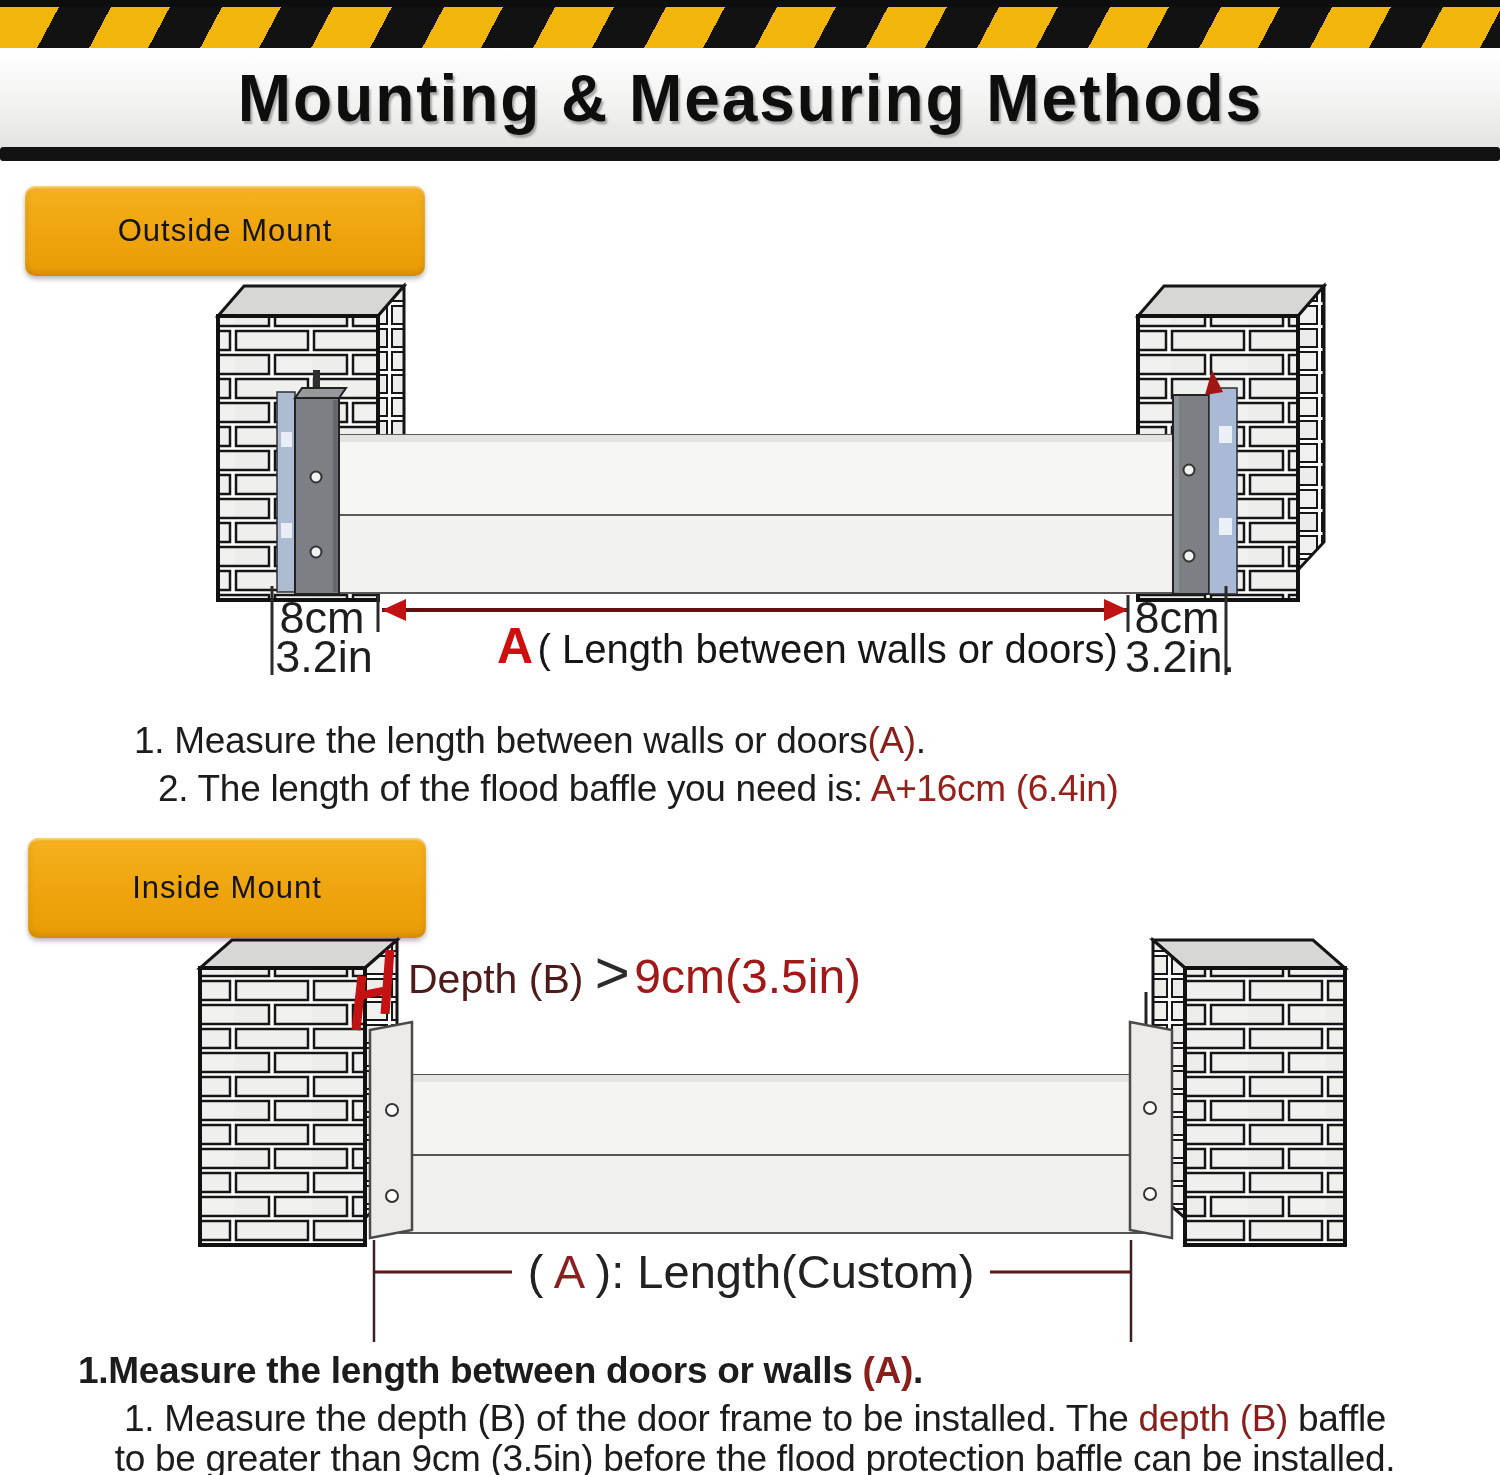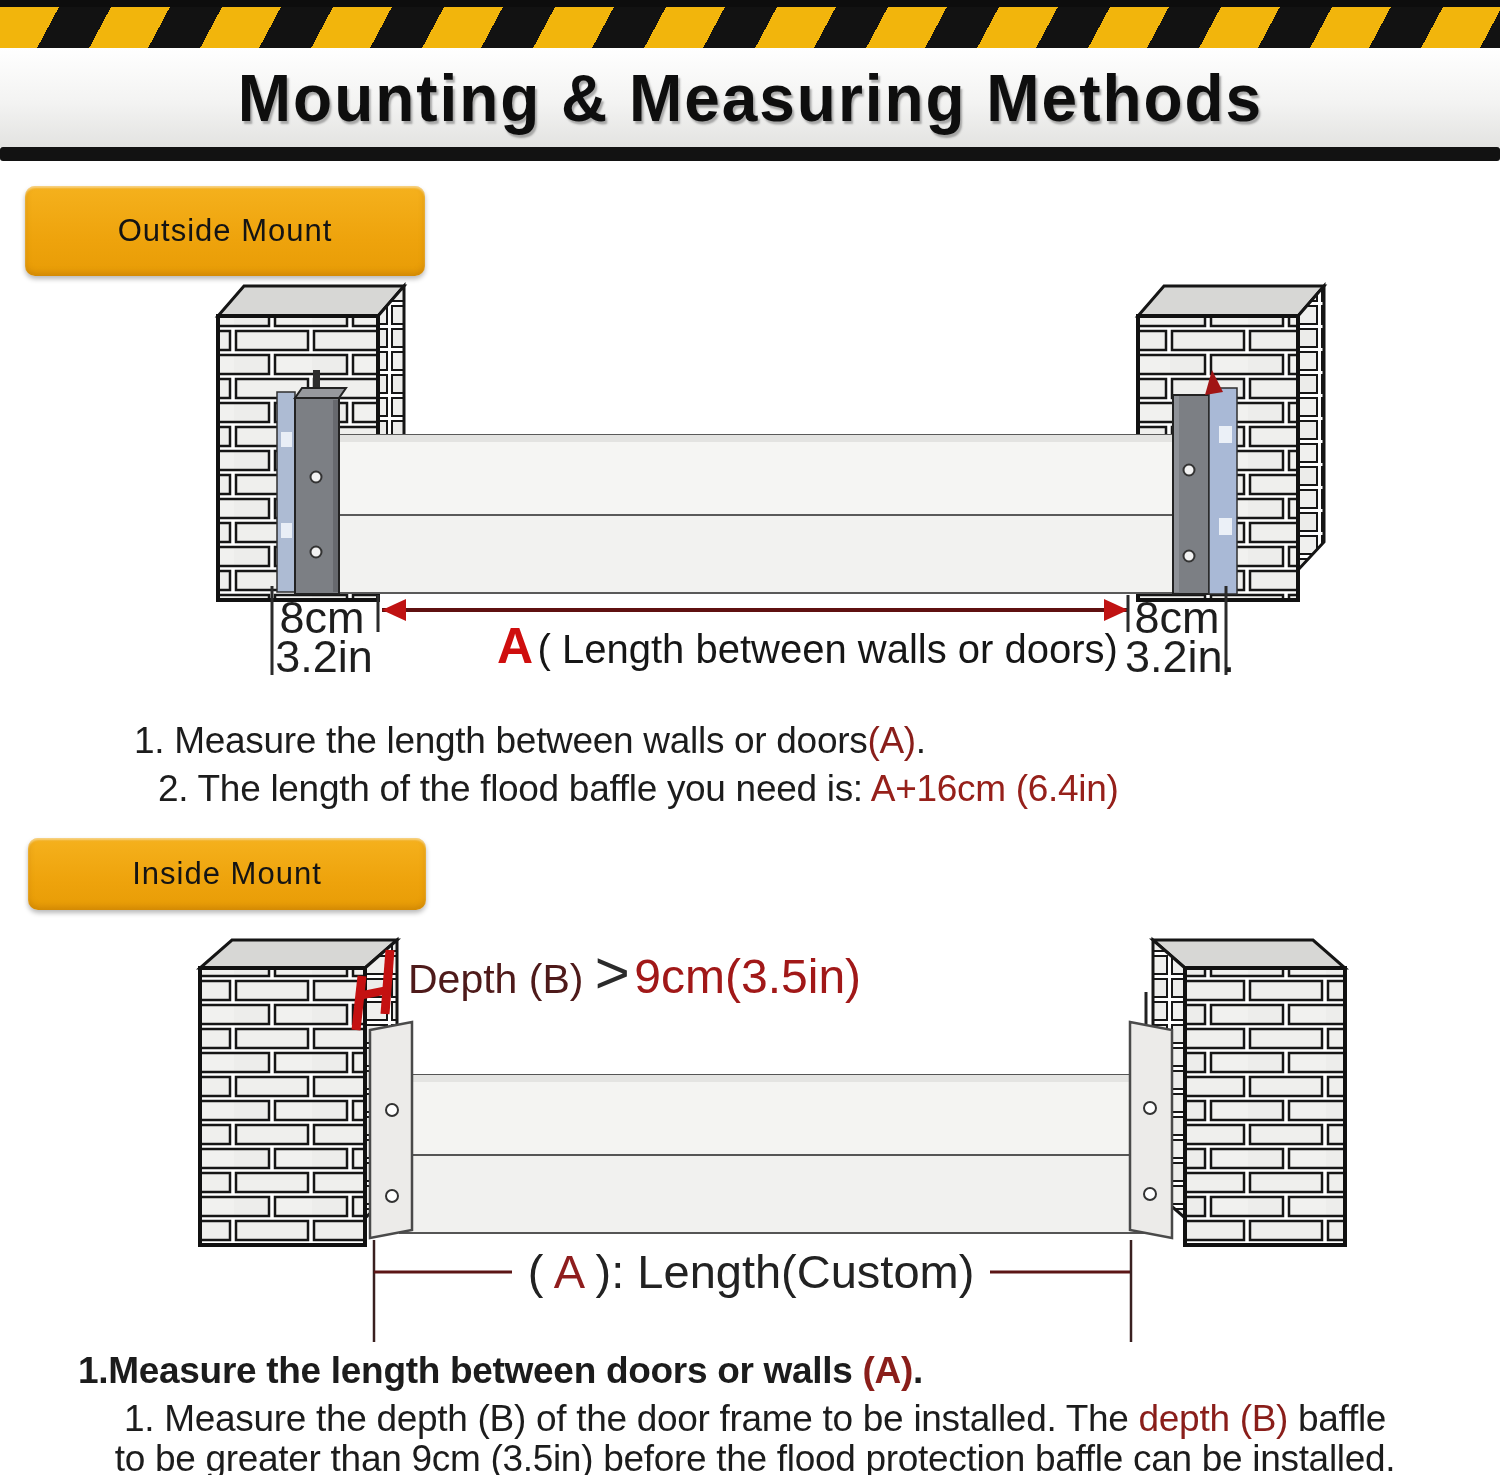--- a/index.html
+++ b/index.html
@@ -16,21 +16,21 @@
   .titleband .title{font-size:66px;font-weight:700;letter-spacing:2px;color:#0e0e0e;
              text-shadow:2px 3px 2px rgba(110,110,110,.55);transform:scaleX(.97);}
   .blackbar{position:absolute;left:0;top:147px;width:1500px;height:14px;background:#121212;border-radius:3px;}
 
   
   .badge{position:absolute;border-radius:10px;display:flex;align-items:center;justify-content:center;
          background:linear-gradient(180deg,#f5b11d 0%,#eea30c 60%,#e89c06 100%);
          box-shadow:0 3px 5px rgba(0,0,0,.28), inset 0 2px 2px rgba(255,255,255,.45), inset 0 -3px 6px rgba(150,85,0,.30);
          font-size:31px;color:#141414;letter-spacing:1px;}
   #badge-outside{left:25px;top:186px;width:400px;height:90px;}
-  #badge-inside{left:28px;top:838px;width:398px;height:72px;}
+  #badge-inside{left:28px;top:838px;width:398px;height:100px;}
 
   
   .diagram{position:absolute;left:0;}
   #svg-outside{top:280px;}
   #svg-inside{top:930px;}
 
   
   .step{position:absolute;font-size:37px;letter-spacing:-0.3px;color:#1c1c1c;white-space:nowrap;}
   .mr{color:#8a1e1a;}       
   .mr2{color:#96201a;}      

